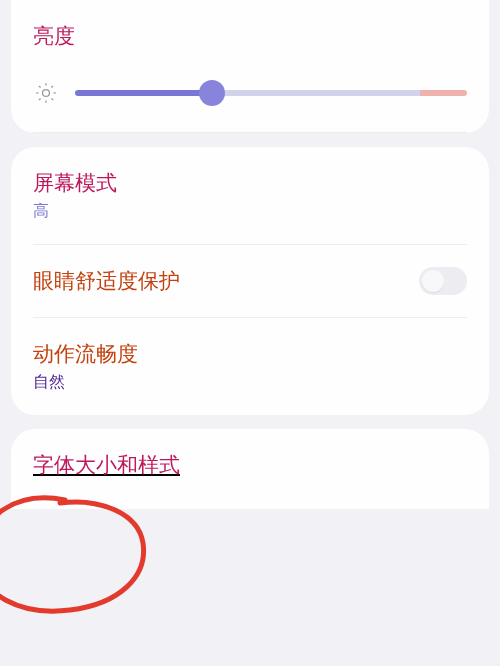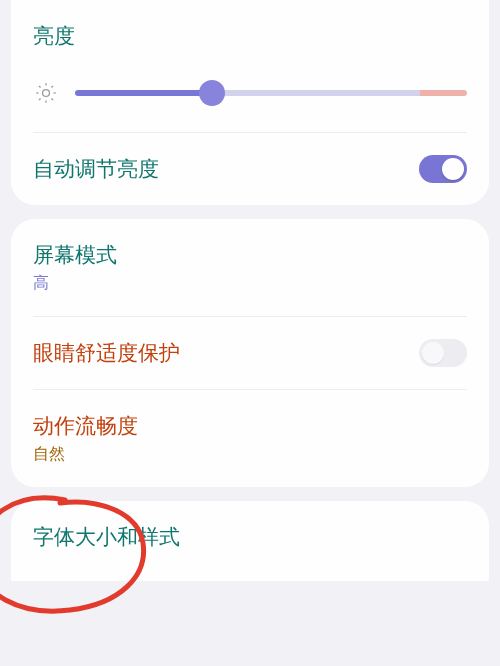--- a/index.html
+++ b/index.html
@@ -18,30 +18,30 @@
       padding: 0;
       overflow: visible;
     }
     .card:first-child { margin-top: 0; border-top-left-radius: 0; border-top-right-radius: 0; }
     .row {
       padding: 22px 22px;
       position: relative;
     }
     .row-label {
       font-size: 21px;
-      color: #0f766e;
+      color: #be185d;
       font-weight: 400;
     }
     .row-label.disabled { color: #c2410c; }
     .row-sub {
       font-size: 16px;
       color: #7b79d1;
       margin-top: 4px;
     }
-    .row-sub.disabled { color: #a16207; }
+    .row-sub.disabled { color: #4c1d95; }
     .divider {
       height: 1px;
       background: #ecedf0;
       margin: 0 22px;
     }
     
     .slider-row {
       display: flex;
       align-items: center;
       padding: 8px 22px 26px 22px;
@@ -103,20 +103,21 @@
       width: 200px;
       height: 135px;
       pointer-events: none;
     }
     .annotation-circle svg { width: 100%; height: 100%; }
     .card-last {
       background: #fefefe;
       border-radius: 24px 24px 0 0;
       margin: 0 11px;
       padding: 22px 22px 30px 22px;
+      text-decoration: underline;
     }
   </style>
 </head>
 <body>
 
 <div class="card">
   <div class="row">
     <div class="row-label">亮度</div>
   </div>
   <div class="slider-row">
@@ -131,26 +132,20 @@
         <line x1="17" y1="17" x2="18.5" y2="18.5"></line>
         <line x1="5.5" y1="18.5" x2="7" y2="17"></line>
         <line x1="17" y1="7" x2="18.5" y2="5.5"></line>
       </svg>
     </span>
     <div class="slider-track">
       <div class="slider-thumb"></div>
     </div>
   </div>
   <div class="divider"></div>
-  <div class="row">
-    <div class="row-label">自动调节亮度</div>
-    <span class="toggle on">
-      <span class="toggle-knob"></span>
-    </span>
-  </div>
 </div>
 
 <div class="card" style="position:relative;">
   <div class="row">
     <div class="row-label">屏幕模式</div>
     <div class="row-sub">高</div>
   </div>
   <div class="divider"></div>
   <div class="row">
     <div class="row-label disabled">眼睛舒适度保护</div>

